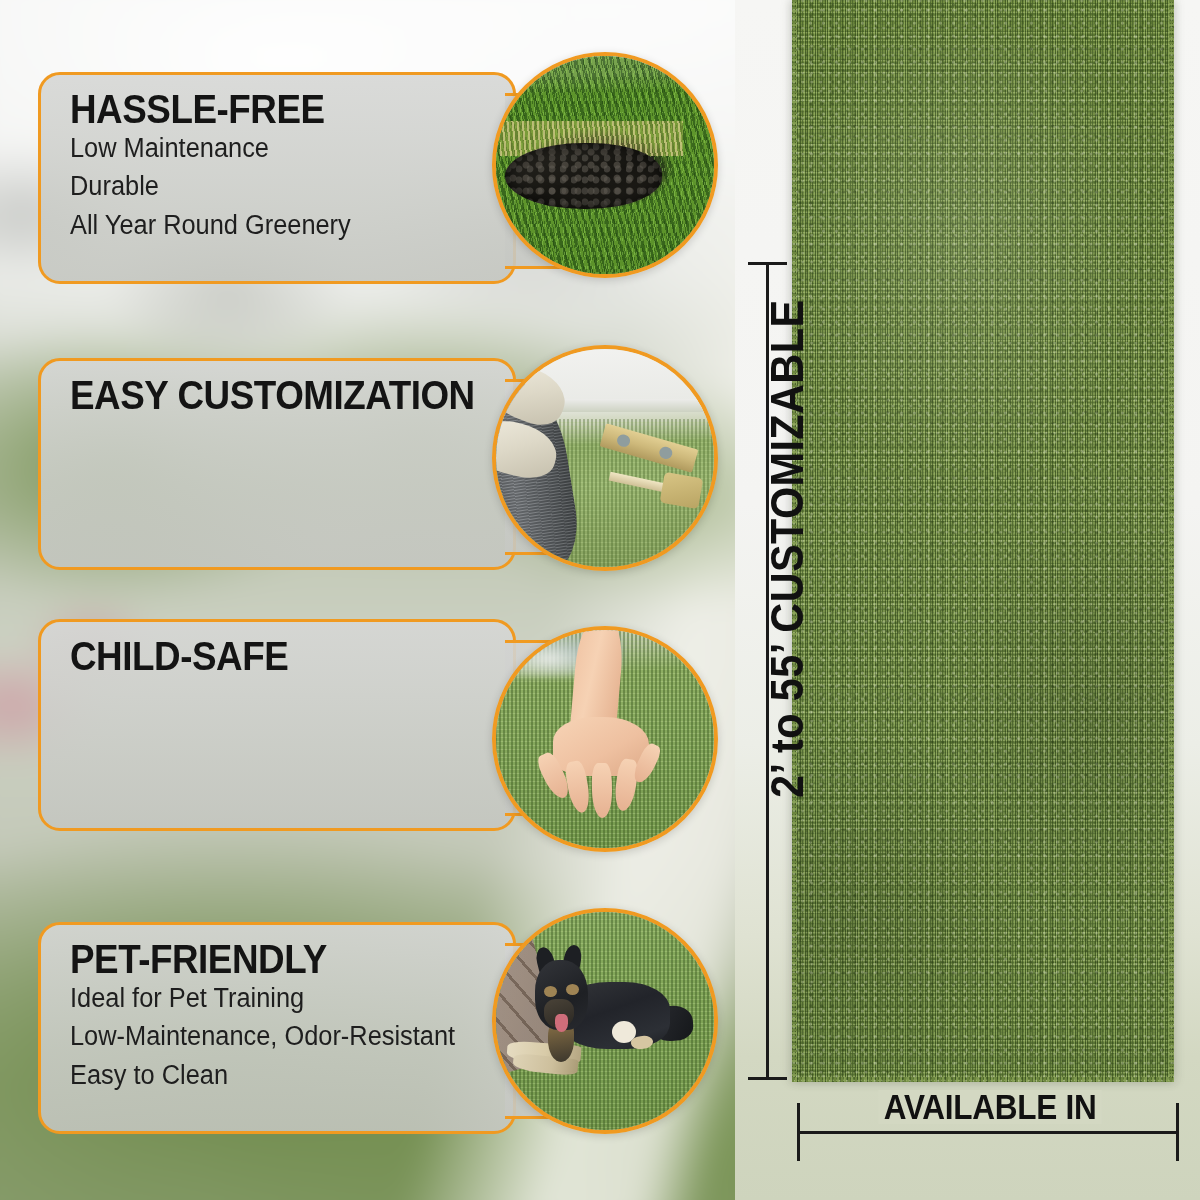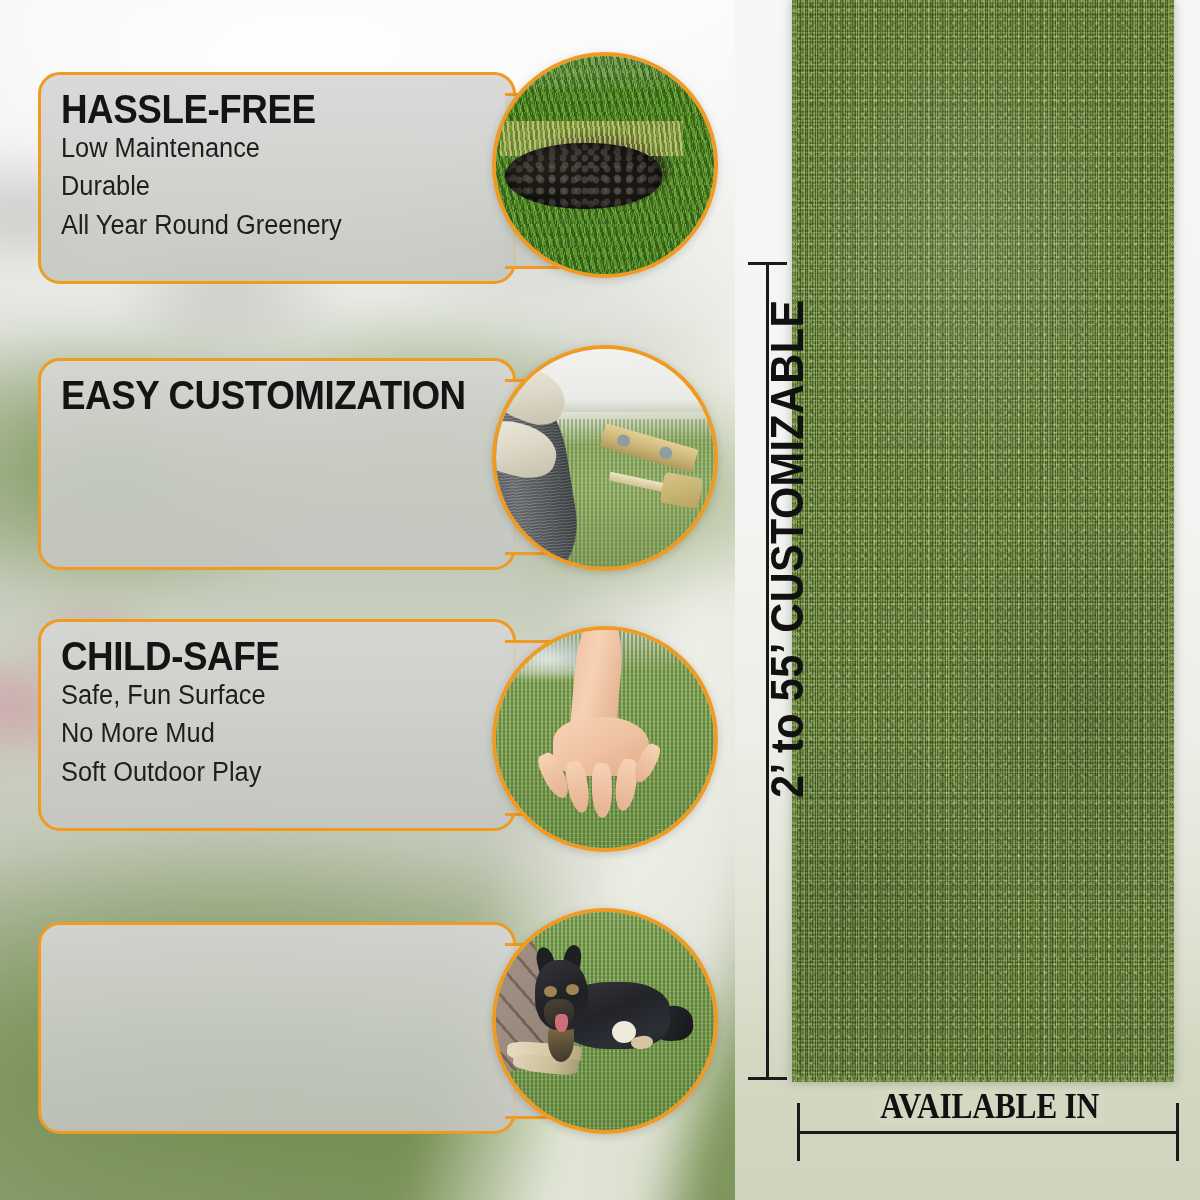--- a/index.html
+++ b/index.html
@@ -113,20 +113,21 @@
   }
 
   
   .card {
     position:absolute;
     left:38px; width:478px; height:212px;
     background:linear-gradient(180deg, rgba(214,215,213,0.90) 0%, rgba(203,205,200,0.88) 60%, rgba(196,198,192,0.88) 100%);
     border:3px solid #f09a21;
     border-radius:22px;
     z-index:4;
+    padding-left:9px;
   }
   
   .card-bridge {
     position:absolute; right:-62px; top:18px; width:70px; height:176px;
     background:linear-gradient(180deg, rgba(210,211,209,0.9) 0%, rgba(198,200,195,0.88) 100%);
     border-top:3px solid #f09a21;
     border-bottom:3px solid #f09a21;
     z-index:3;
   }
   .card-text { position:relative; padding:14px 0 0 20px; z-index:6; }
@@ -376,21 +377,21 @@
     display:flex; align-items:center; justify-content:center;
     transform:rotate(-90deg);
     transform-origin:center center;
     font-size:47px; font-weight:700; color:#111;
     letter-spacing:0.5px;
     white-space:nowrap;
   }
   .vm-label-inner { transform:scaleX(0.88); }
 
   
-  .hmeasure { position:absolute; left:780px; top:1090px; width:420px; height:110px; z-index:9;font-family:Liberation Serif, serif; }
+  .hmeasure { position:absolute; left:780px; top:1090px; width:420px; height:110px; z-index:9; }
   .hm-line {
     position:absolute; left:18px; top:41px; width:380px; height:3px;
     background:#1a1a1a;
   }
   .hm-tick-l {
     position:absolute; left:17px; top:13px; width:3px; height:58px;
     background:#1a1a1a;
   }
   .hm-tick-r {
     position:absolute; left:396px; top:13px; width:3px; height:58px;
@@ -463,43 +464,46 @@
       <div class="ph2-level"></div>
       <div class="ph2-tape-strip"></div>
       <div class="ph2-tape"></div>
     </div>
   </div>
 
   <div class="card" style="top:619px">
     <div class="card-bridge"></div>
     <div class="card-text">
       <div class="card-title">CHILD-SAFE</div>
-      <div class="card-lines">
-        <div class="card-line">Safe, Fun Surface</div>
-        <div class="card-line">No More Mud</div>
-        <div class="card-line">Soft Outdoor Play</div>
-      </div>
     </div>
   </div>
   <div class="photo-circle" style="top:626px">
     <div class="pc-inner ph3">
       <div class="ph3-tex"></div>
       <div class="ph3-blur"></div>
       <div class="ph3-arm"></div>
       <div class="ph3-palm"></div>
       <div class="ph3-f ph3-f1"></div>
       <div class="ph3-f ph3-f2"></div>
       <div class="ph3-f ph3-f3"></div>
       <div class="ph3-f ph3-f4"></div>
       <div class="ph3-f ph3-f5"></div>
     </div>
   </div>
 
   <div class="card" style="top:922px">
     <div class="card-bridge"></div>
+    <div class="card-text">
+      <div class="card-title">PET-FRIENDLY</div>
+      <div class="card-lines">
+        <div class="card-line">Ideal for Pet Training</div>
+        <div class="card-line">Low-Maintenance, Odor-Resistant</div>
+        <div class="card-line">Easy to Clean</div>
+      </div>
+    </div>
   </div>
   <div class="photo-circle" style="top:908px">
     <div class="pc-inner ph4">
       <div class="ph4-tex"></div>
       <div class="ph4-paver"></div>
       <div class="ph4-tail"></div>
       <div class="ph4-body"></div>
       <div class="ph4-white"></div>
       <div class="ph4-paw"></div>
       <div class="ph4-legs"></div>

